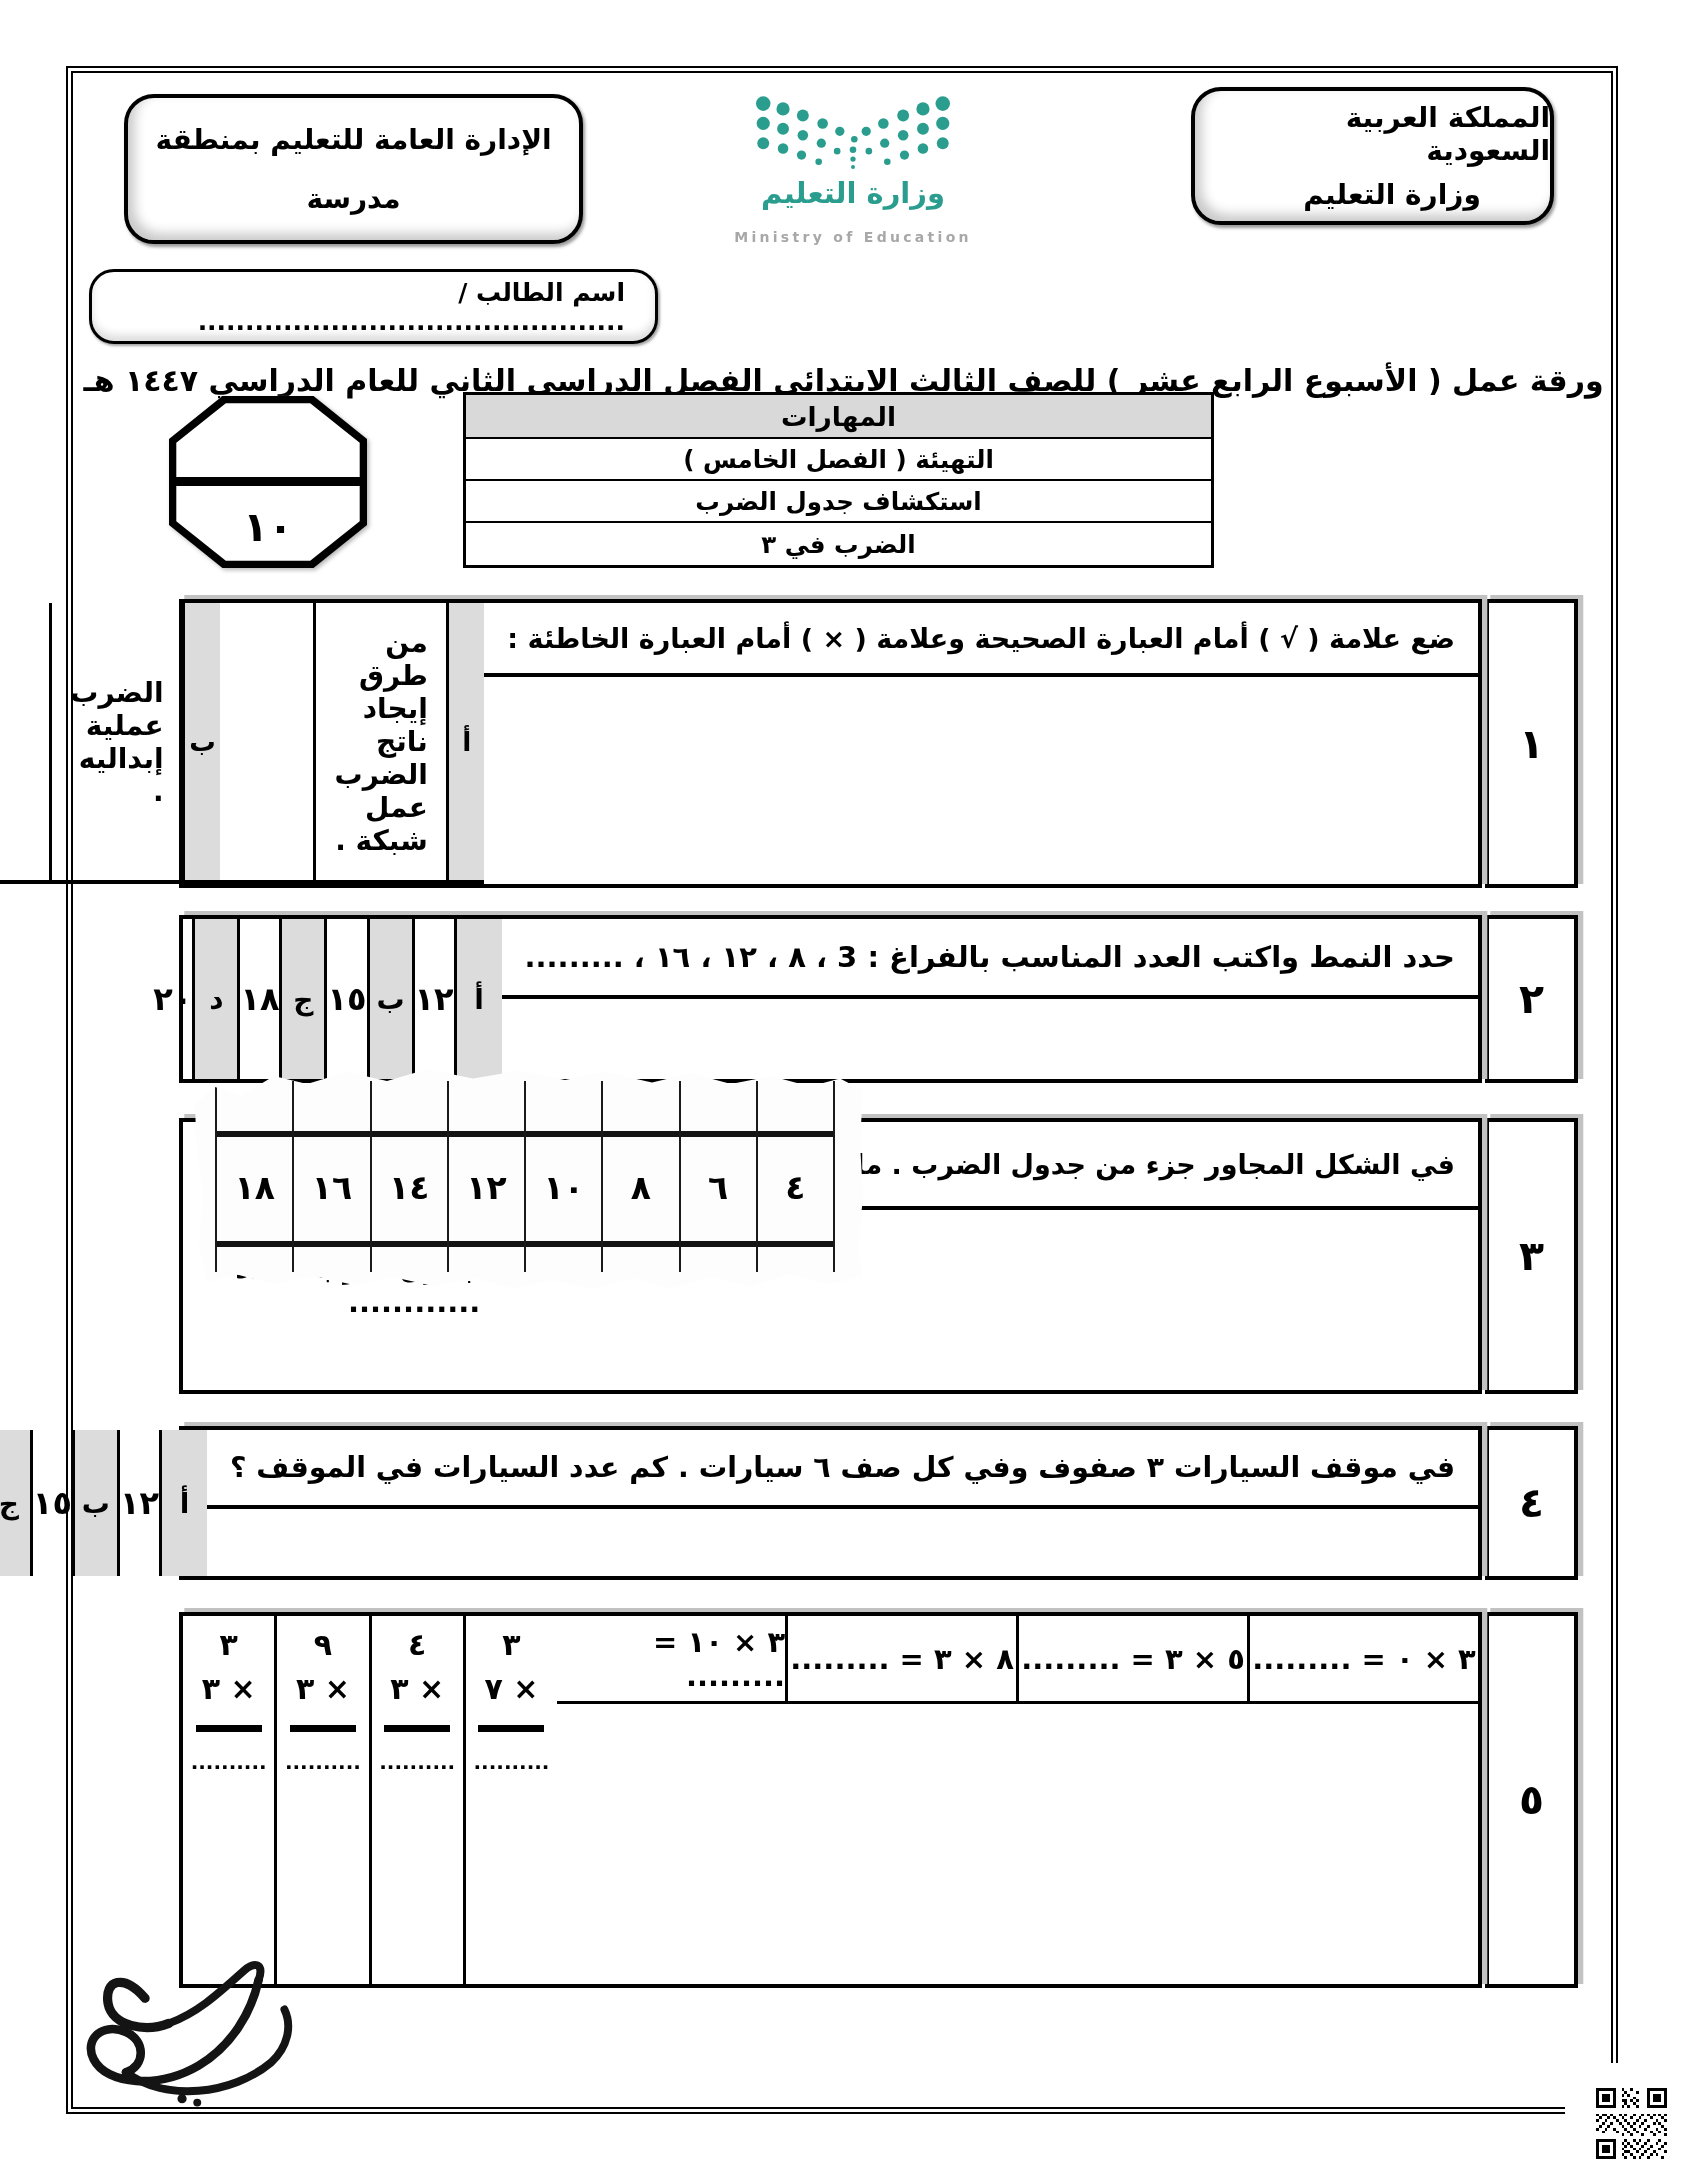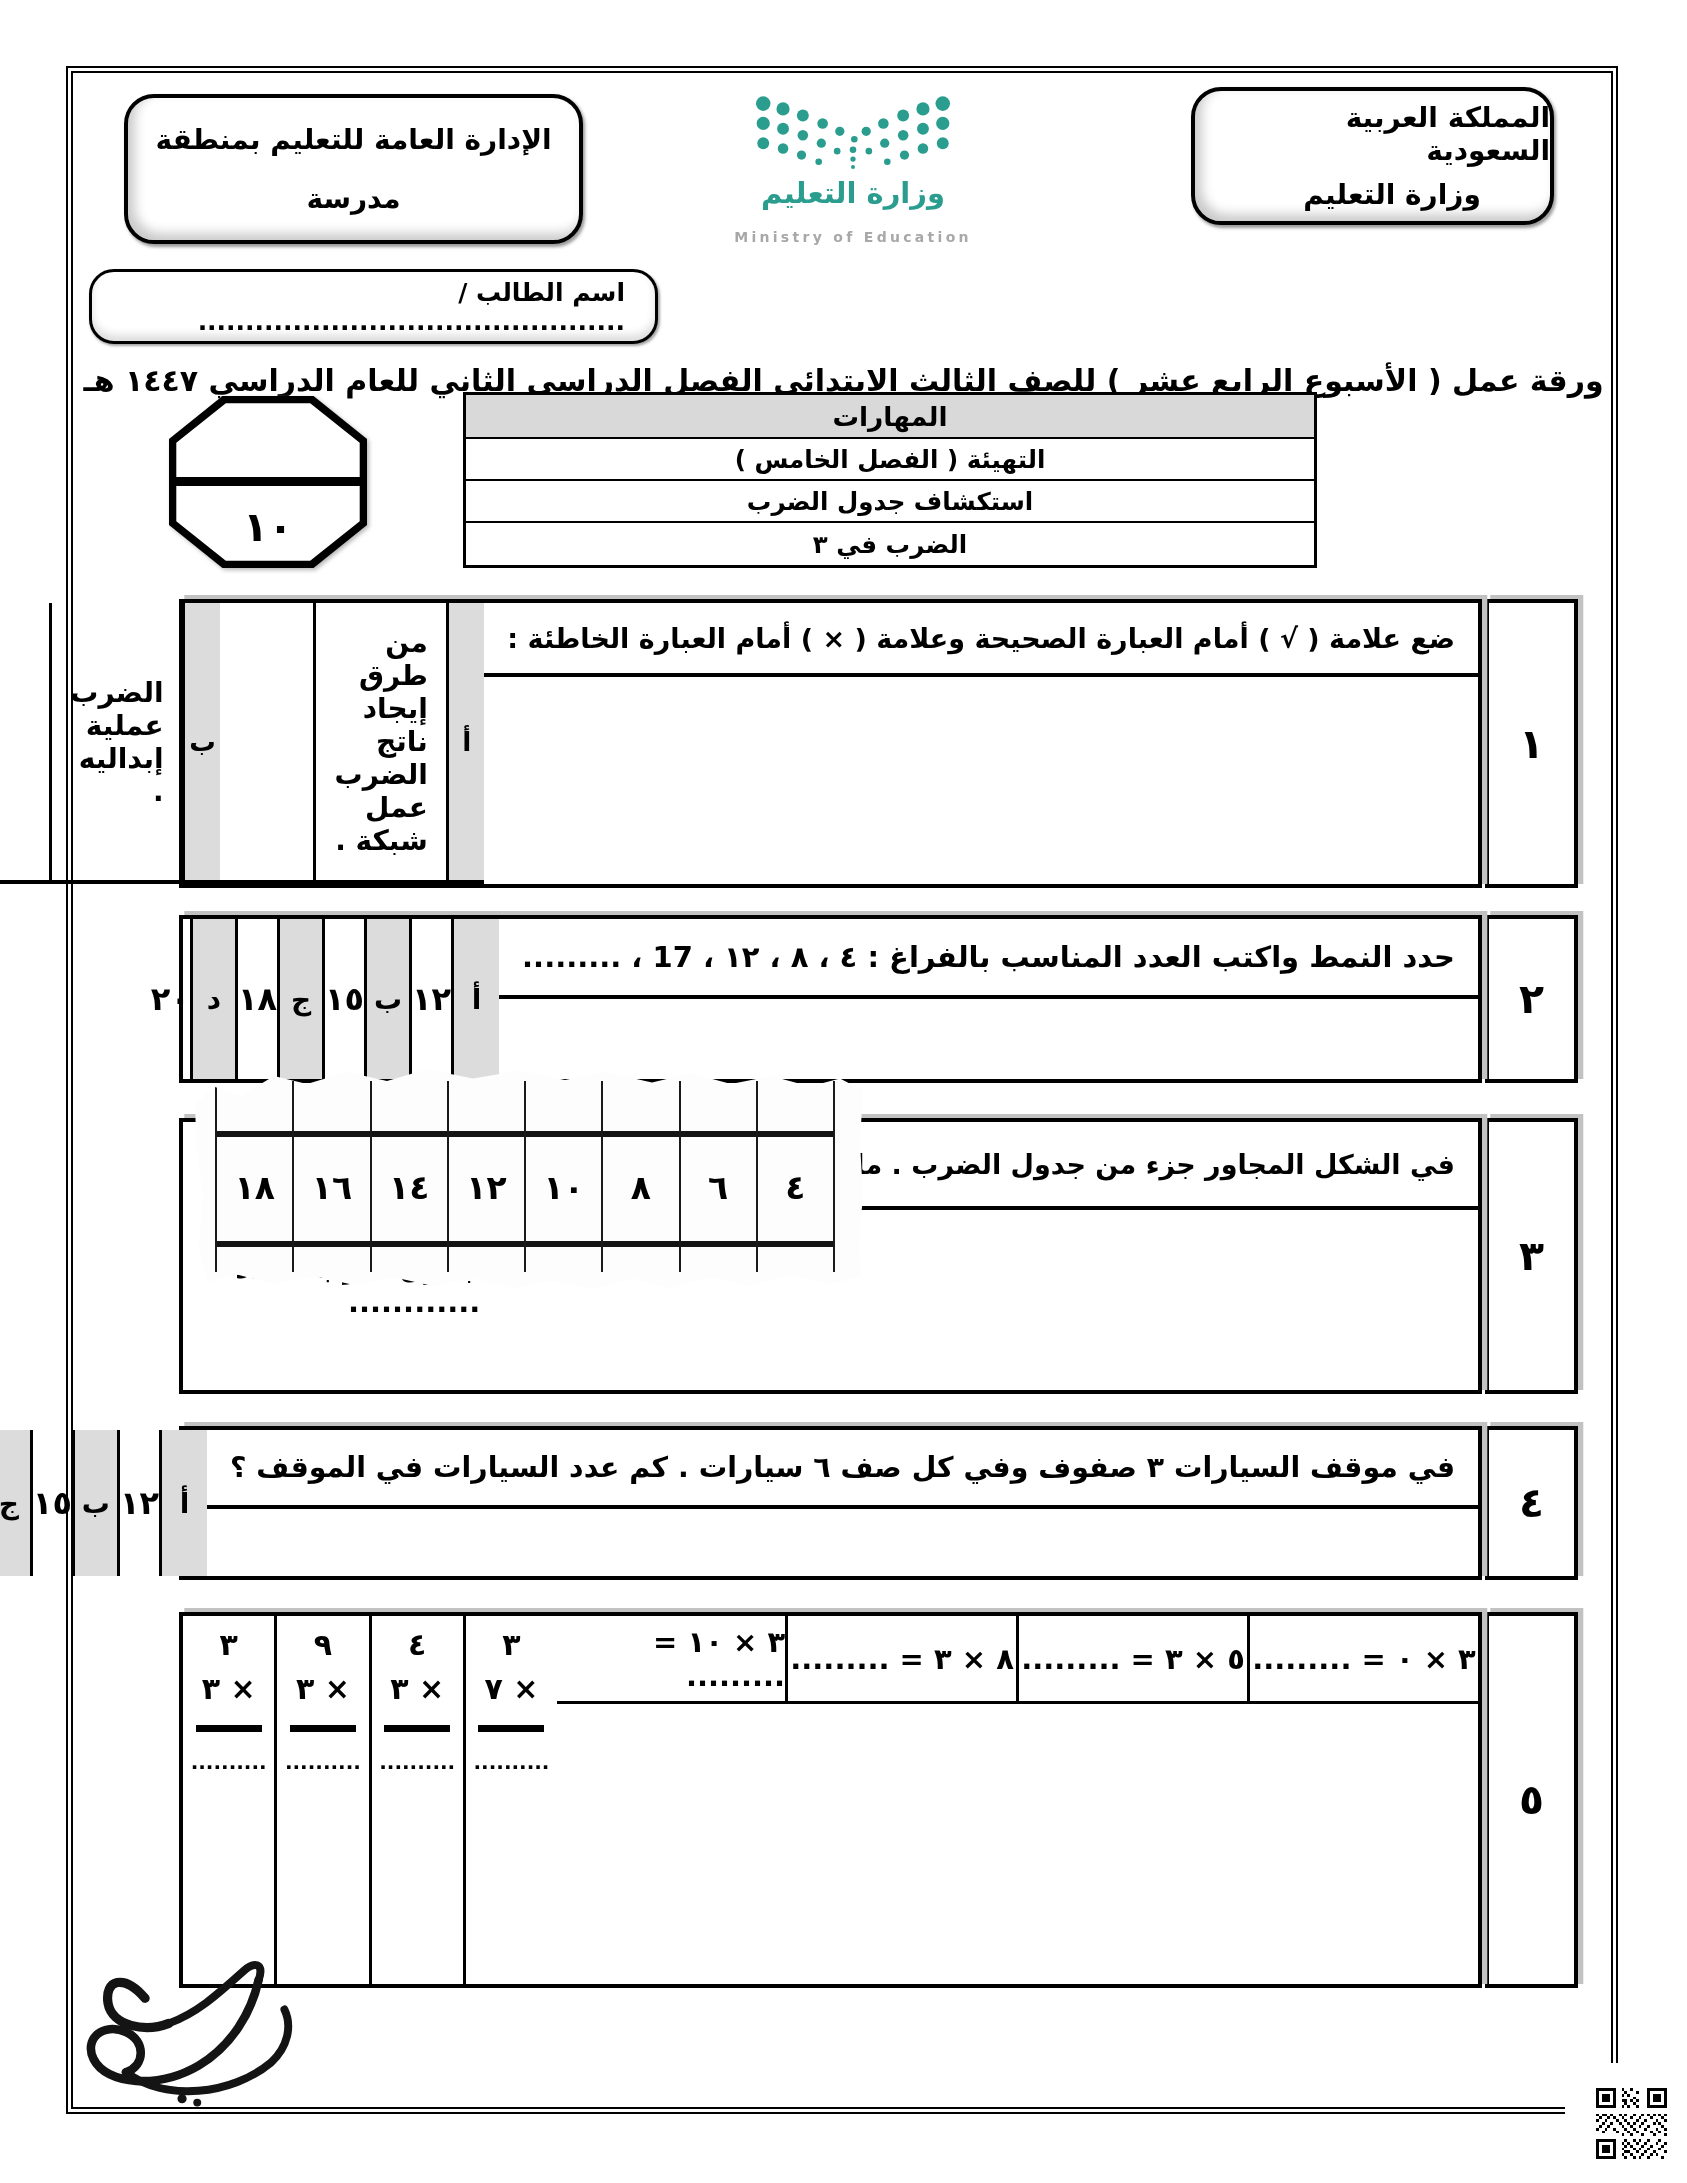--- a/index.html
+++ b/index.html
@@ -34,21 +34,21 @@
   .oct { left:169px; top:396px; width:198px; height:172px; filter:drop-shadow(2.6px 2.6px 2px #b5b5b5); }
   .oct-black { position:absolute; inset:0; background:#000;
                clip-path:polygon(27% 0,73% 0,100% 25%,100% 75%,73% 100%,27% 100%,0 75%,0 25%); }
   .oct-white { position:absolute; inset:7.3px; background:#fff;
                clip-path:polygon(27% 0,73% 0,100% 25%,100% 75%,73% 100%,27% 100%,0 75%,0 25%); }
   .oct-bar { position:absolute; left:4px; right:4px; top:81px; height:8.6px; background:#000; }
   .oct-num { position:absolute; left:0; right:0; top:89px; bottom:0; display:flex;
              align-items:center; justify-content:center; font-size:41px; font-weight:bold; }
 
   
-  .skills { left:463px; top:392px; width:854px; border:3.3px solid #000; background:#fff; }
+  .skills { left:463px; top:392px; width:751px; border:3.3px solid #000; background:#fff; }
   .sk-h { height:44px; background:#d9d9d9; border-bottom:2.6px solid #000; display:flex;
           align-items:center; justify-content:center; font-size:26.5px; font-weight:bold; }
   .sk-r { height:42px; border-bottom:2.6px solid #000; display:flex; align-items:center;
           justify-content:center; font-size:24.5px; font-weight:bold; }
   .sk-r:last-child { border-bottom:none; }
 
   
   .qnum { left:1485px; width:93px; border:4.6px solid #000; background:#fff;
           display:flex; align-items:center; justify-content:center;
           font-size:41px; font-weight:bold; box-shadow:5.3px -4px 0 #c2c2c2; }
@@ -203,21 +203,21 @@
     </div>
     <div class="tf-row">
       <div class="tf-letter">ج</div>
       <div class="tf-text">حاصل ضرب  ٣ × ١ = ١</div>
       <div class="tf-ans"></div>
     </div>
   </div>
 
   <div class="abs qnum" style="top:915px;height:168px;">٢</div>
   <div class="abs qbox" style="top:915px;height:168px;">
-    <div class="q-prompt" style="height:80px;font-size:29px;">حدد النمط واكتب العدد المناسب بالفراغ :    ٤ ، ٨ ، ١٢ ، 17 ، .........</div>
+    <div class="q-prompt" style="height:80px;font-size:29px;">حدد النمط واكتب العدد المناسب بالفراغ :    3 ، ٨ ، ١٢ ، ١٦ ، .........</div>
     <div class="ch-row">
       <div class="ch-letter">أ</div>
       <div class="ch-value">١٢</div>
       <div class="ch-letter">ب</div>
       <div class="ch-value">١٥</div>
       <div class="ch-letter">ج</div>
       <div class="ch-value">١٨</div>
       <div class="ch-letter">د</div>
       <div class="ch-value">٢٠</div>
     </div>

